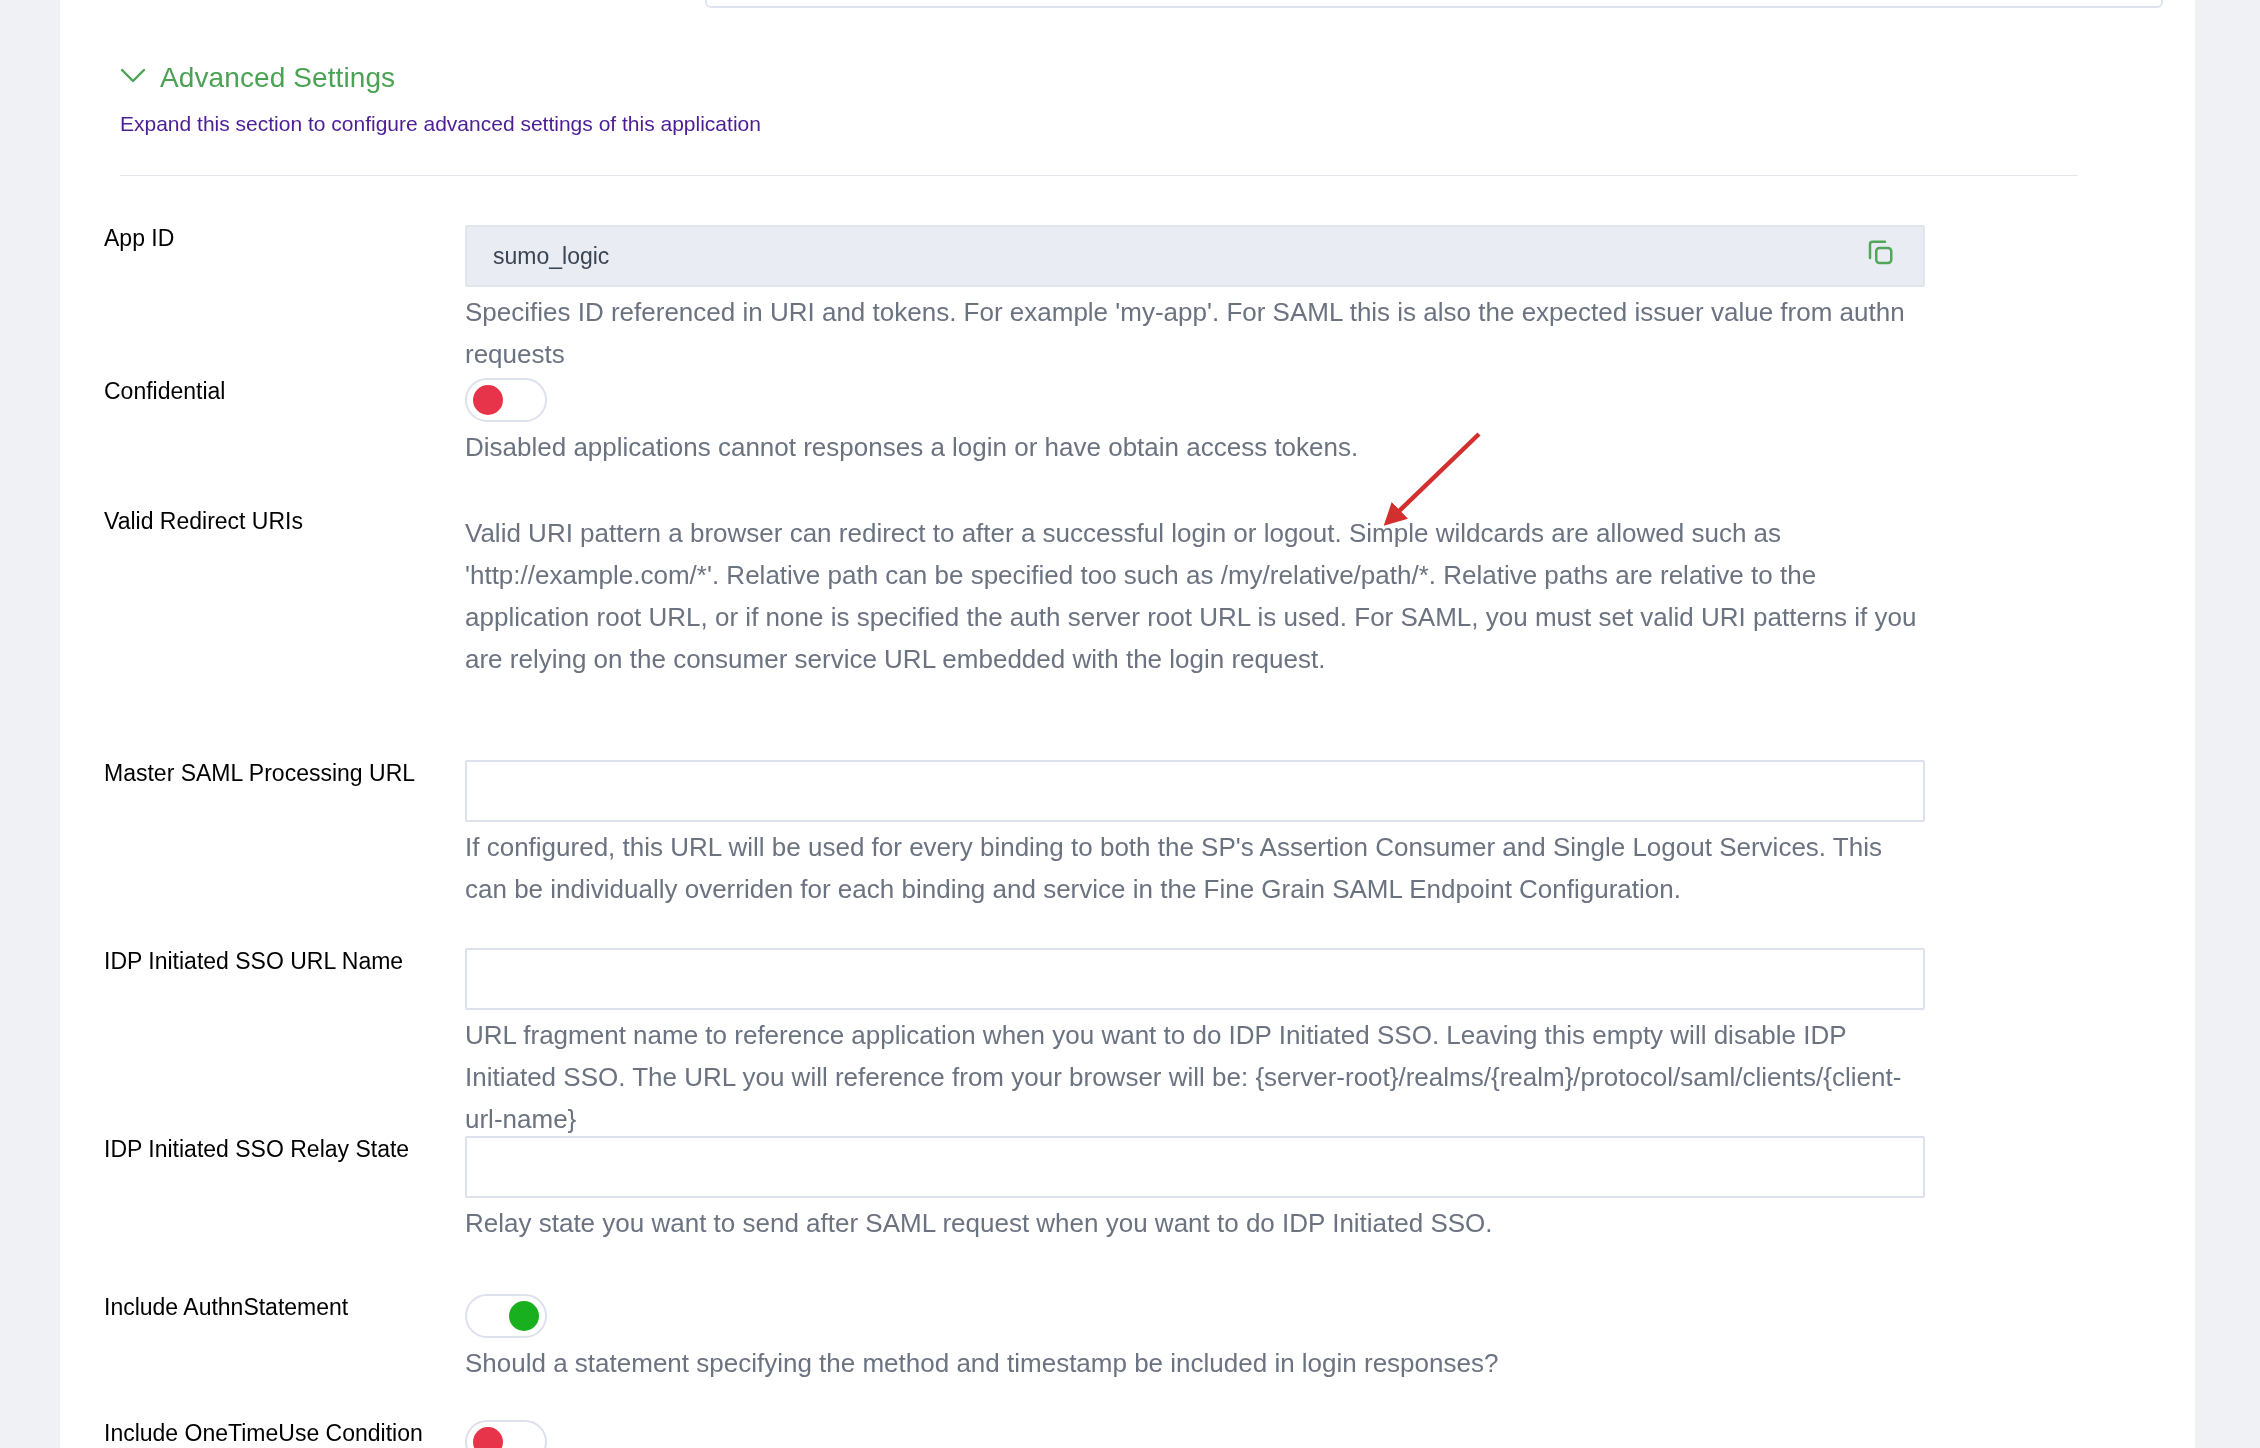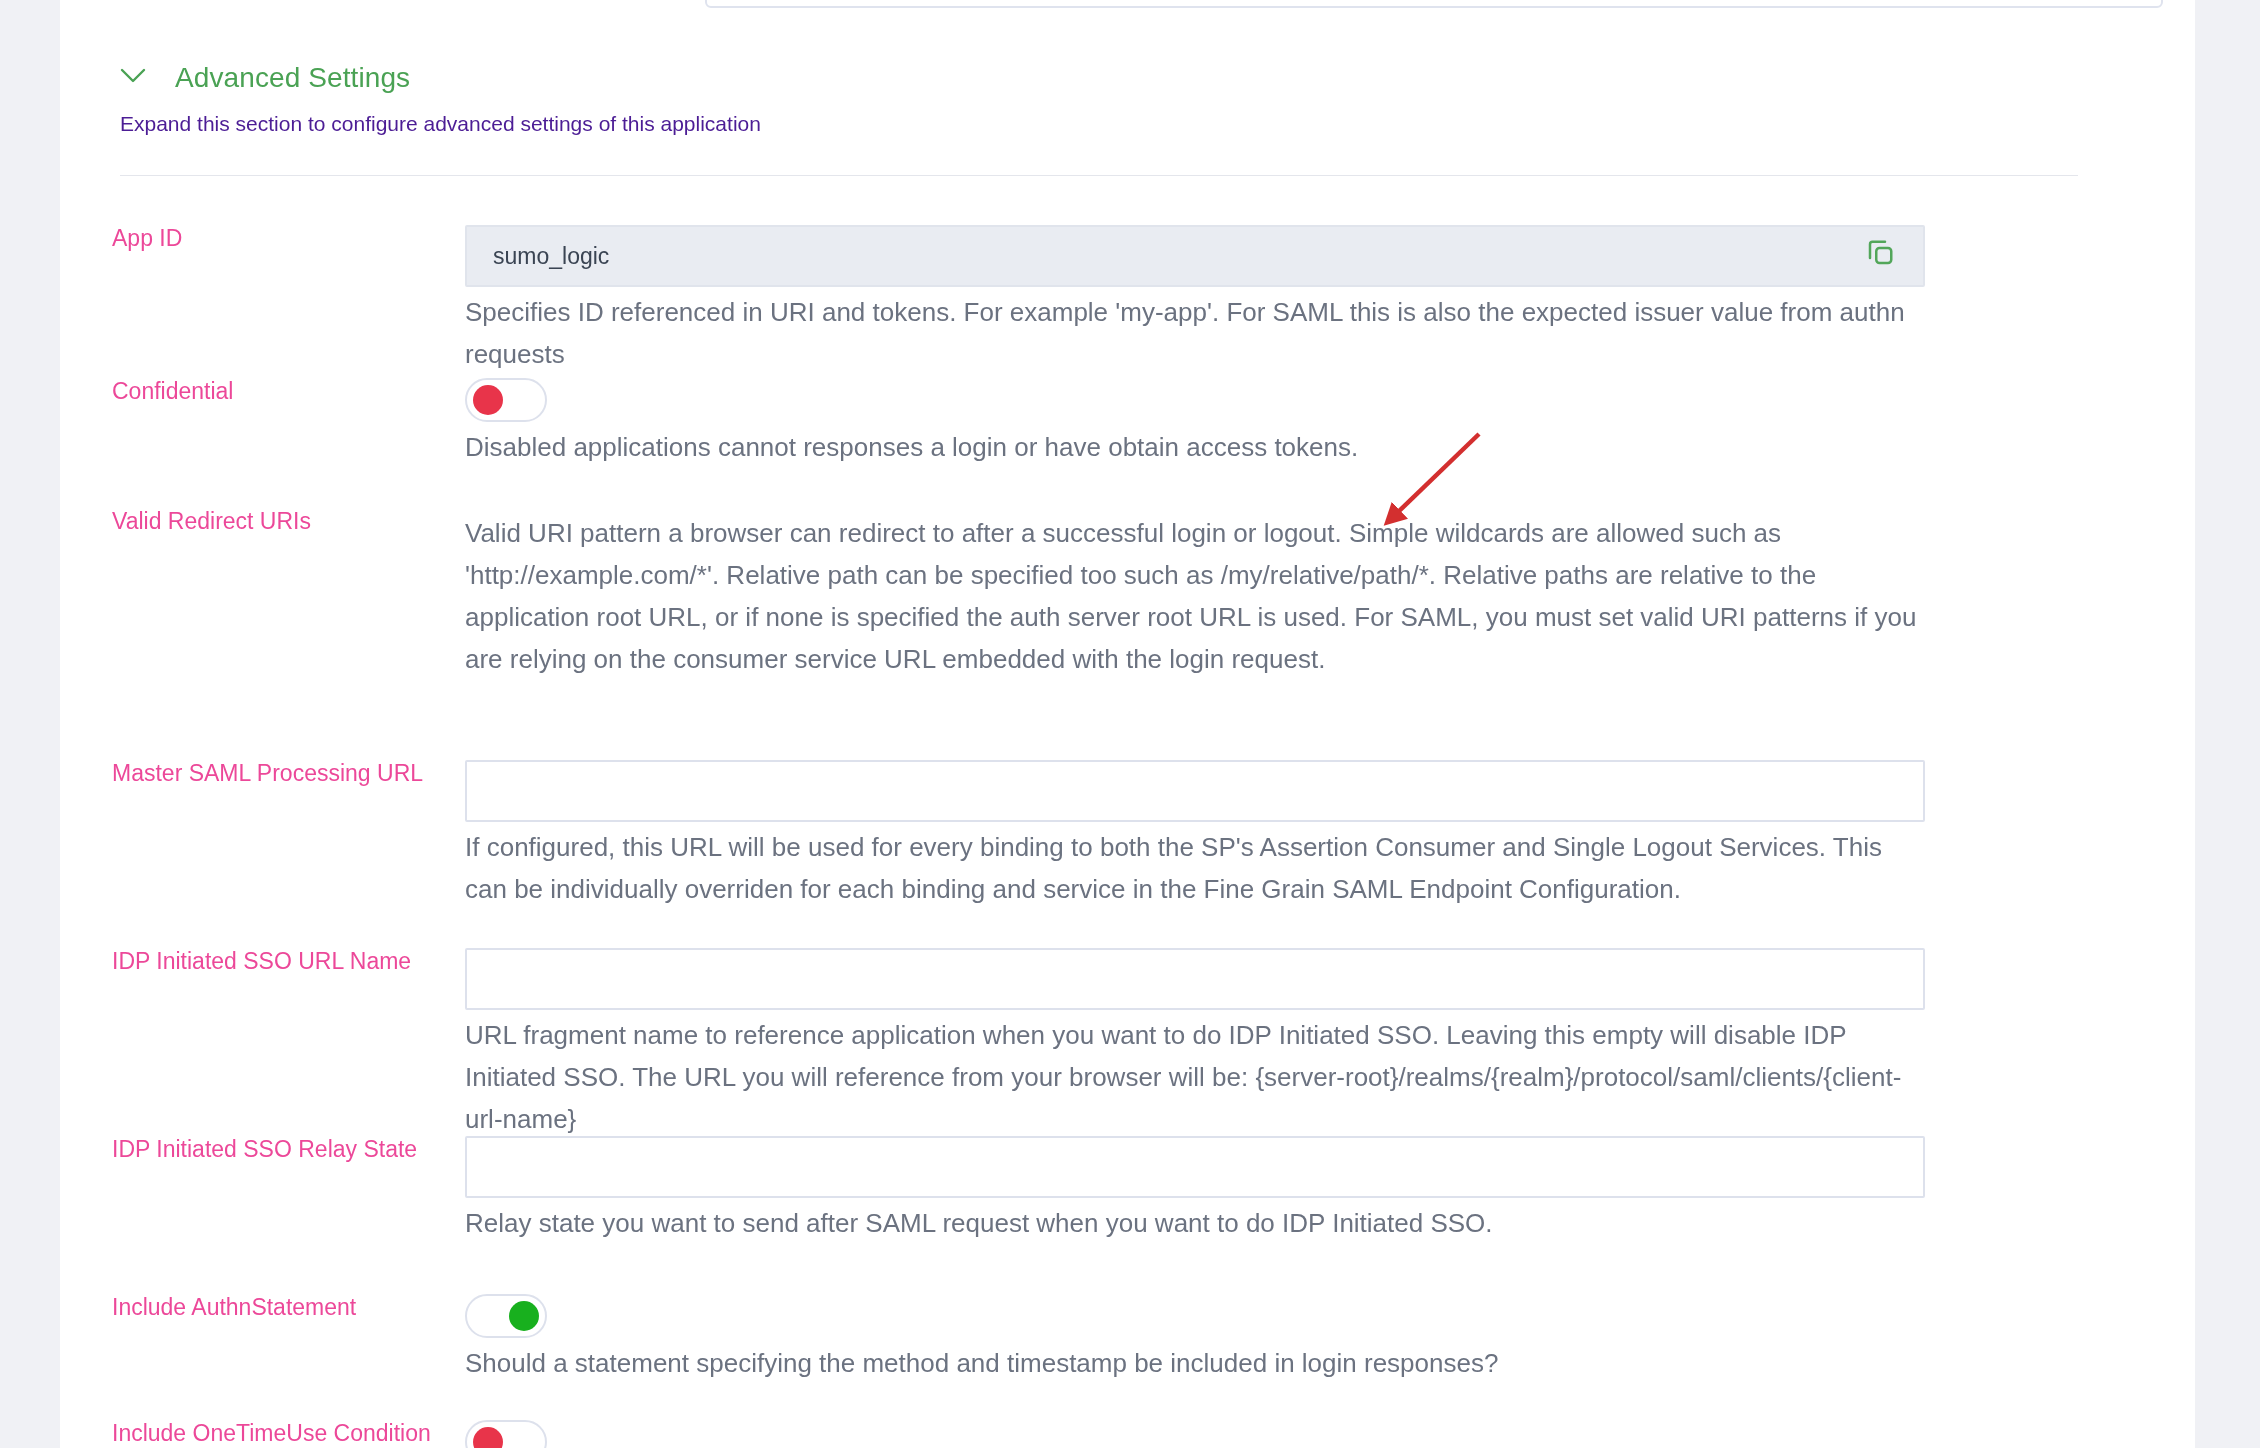--- a/index.html
+++ b/index.html
@@ -41,21 +41,21 @@
     background: #ffffff;
   }
 
   
   .section-header {
     position: absolute;
     left: 60px;
     top: 62px;
     display: flex;
     align-items: center;
-    gap: 29px;
+    gap: 14px;
   }
   .chevron-icon { display: block; }
   .section-title {
     font-size: 28px;
     color: #4aa254;
     letter-spacing: .1px;
   }
   .section-sub {
     position: absolute;
     left: 60px;
@@ -70,23 +70,23 @@
     width: 1958px;
     height: 1px;
     background: #e4e6ec;
   }
 
   
   .row { position: absolute; left: 0; width: 1975px; }
 
   .row-label {
     position: absolute;
-    left: 52px;
+    left: 44px;
     font-size: 23px;
-    color: #ec4899;
+    color: #000000;
     white-space: nowrap;
   }
 
   .field-col { position: absolute; left: 405px; width: 1460px; }
 
   .text-field {
     width: 1460px;
     height: 62px;
     border: 2px solid #dde1ec;
     border-radius: 2px;

